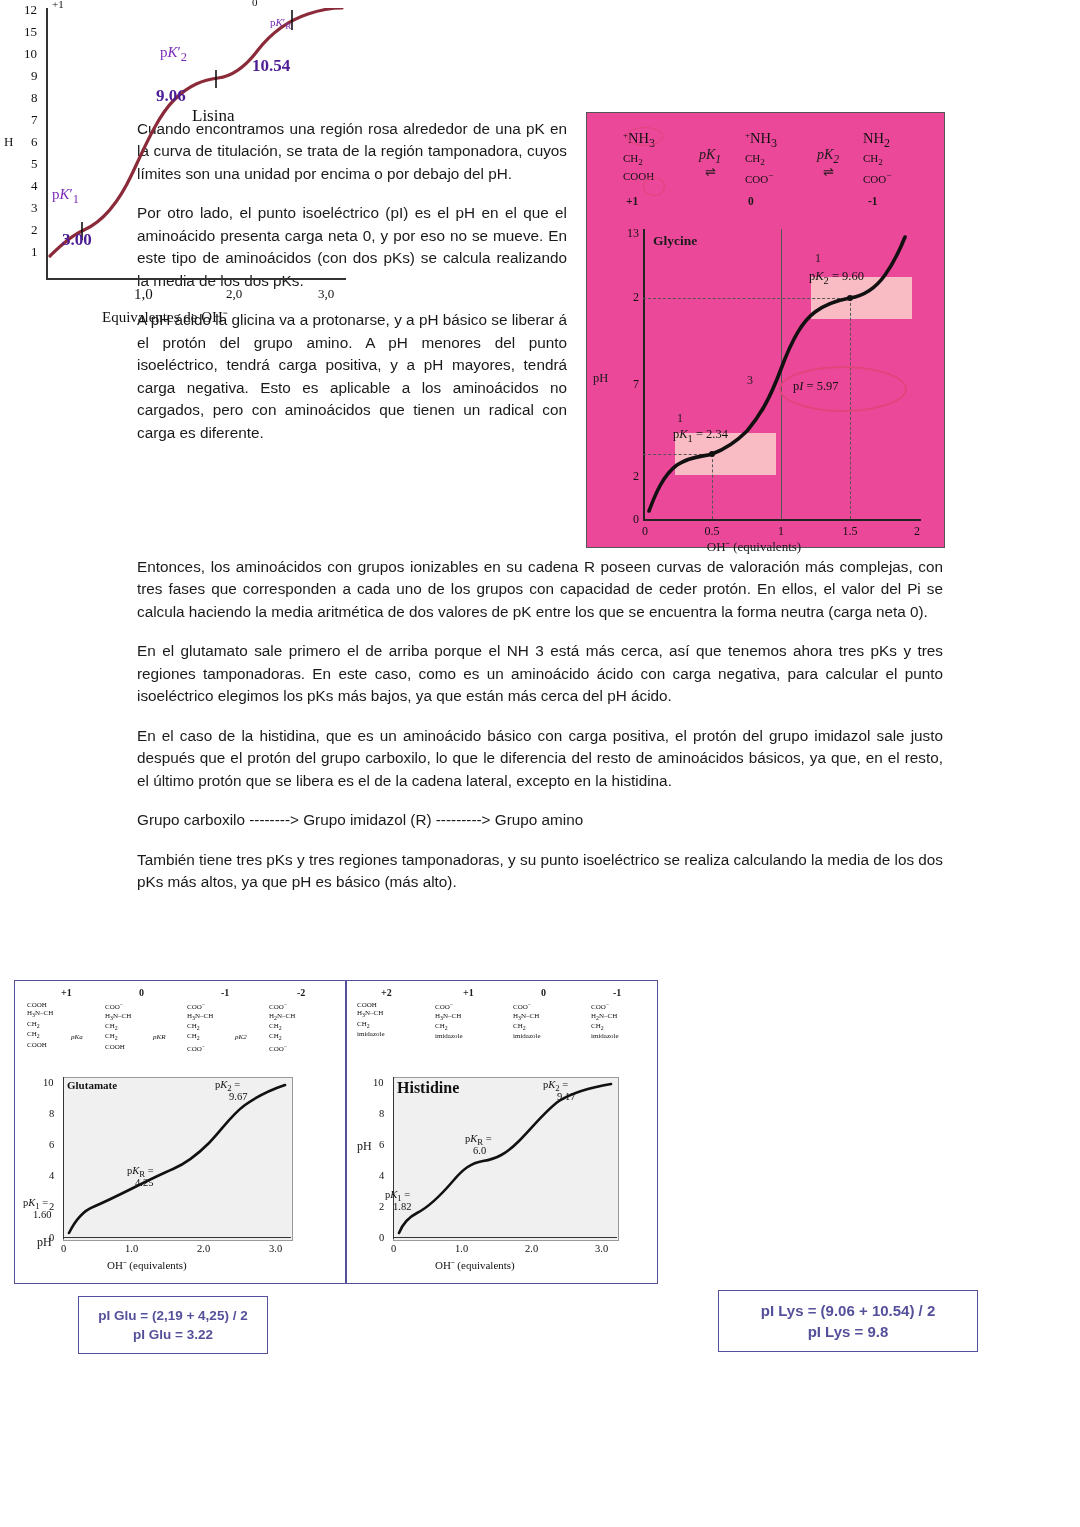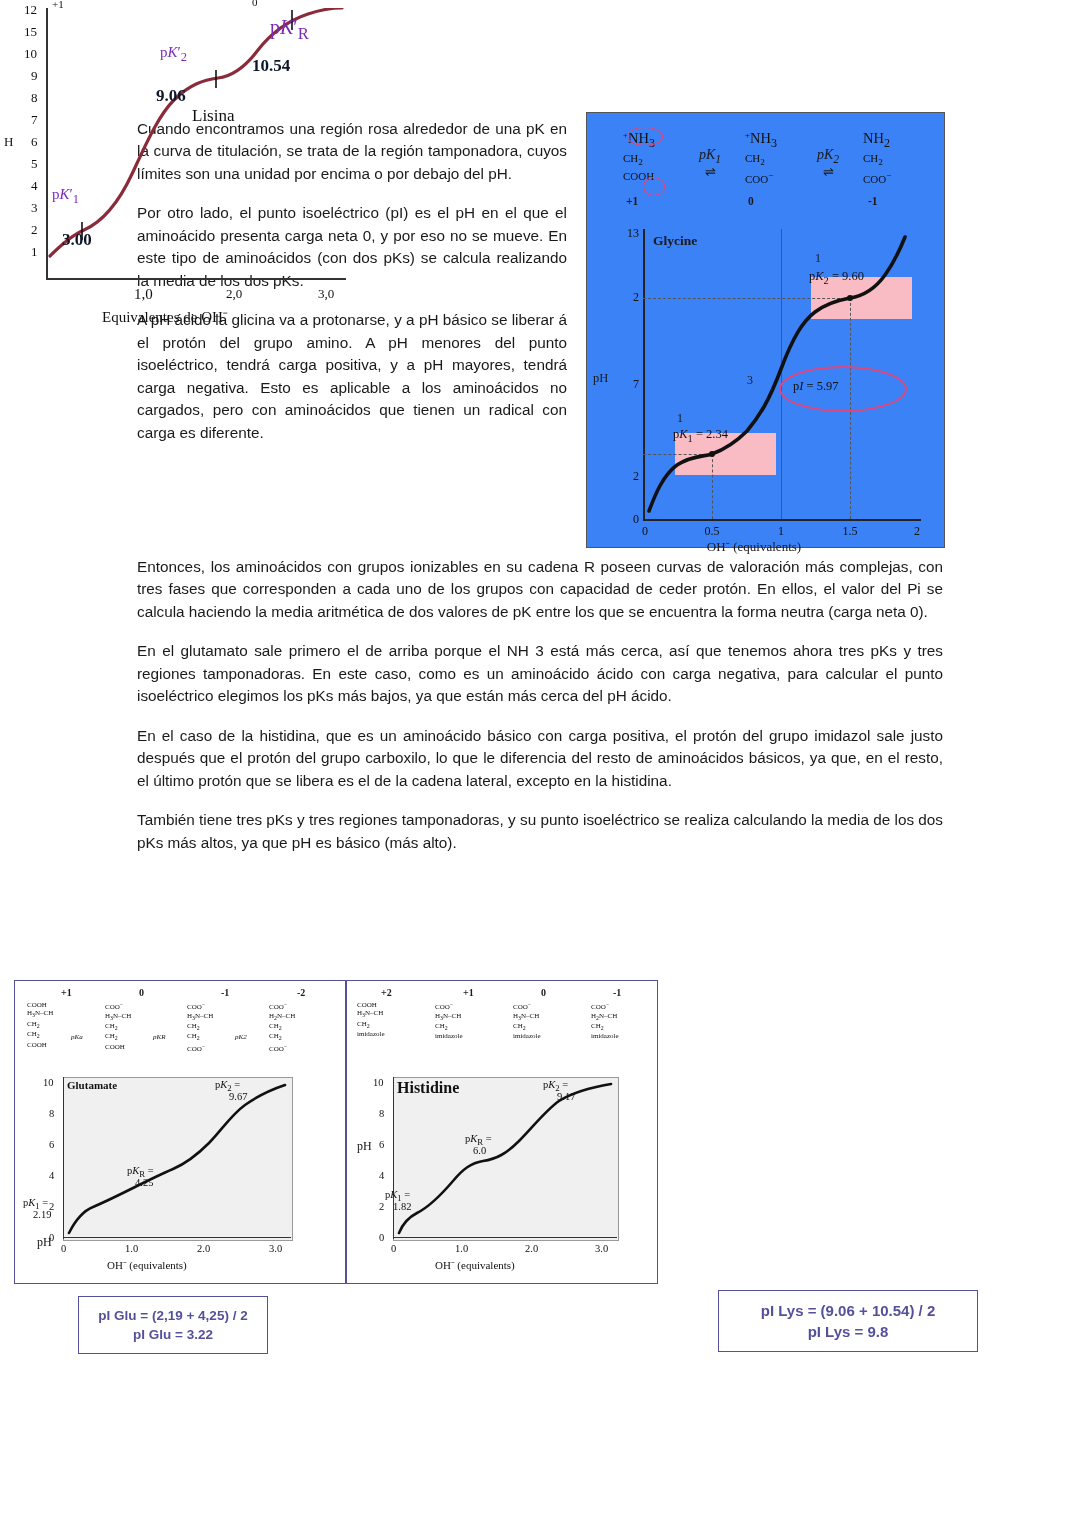--- a/index.html
+++ b/index.html
@@ -7,21 +7,21 @@
   .page{position:absolute;inset:0;}
 
   
   .text-col{position:absolute;left:137px;top:118px;width:430px;}
   .text-col p{margin:0 0 17px 0;font-size:15.3px;line-height:1.47;text-align:justify;}
   .full-text{position:absolute;left:137px;top:556px;width:806px;}
   .full-text p{margin:0 0 17px 0;font-size:15.3px;line-height:1.47;text-align:justify;}
   .full-text p.nojust{text-align:left;}
 
   
-  .fig-gly{position:absolute;left:586px;top:112px;width:357px;height:434px;border:1px solid #555;background:#3b82f6;}
+  .fig-gly{position:absolute;left:586px;top:112px;width:357px;height:434px;border:1px solid #555;background:#ec4899;}
   .gly-inner{position:absolute;inset:0;}
   .scheme{position:absolute;left:0;top:6px;width:357px;height:106px;font-family:"Liberation Serif",serif;}
   .mol{position:absolute;text-align:left;font-size:11px;line-height:1.35;color:#111;}
   .mol .big{font-size:14.5px;}
   .mol .chg{font-size:9px;vertical-align:super;}
   .arrow-box{position:absolute;text-align:center;font-family:"Liberation Serif",serif;}
   .arrow-box .lbl{font-size:14px;font-style:italic;}
   .arrow-box .arr{font-size:13px;line-height:0.9;letter-spacing:-1px;}
   .netchg{font-size:11.5px;font-weight:bold;}
   .ocirc{position:absolute;border:1.6px solid #e0457b;border-radius:50%;}
@@ -51,38 +51,39 @@
   .cap{position:absolute;border:1.6px solid #55509a;background:#fff;color:#55509a;font-weight:bold;font-size:13.5px;text-align:center;padding:7px 4px;}
   .cap div{margin:4px 0;}
 
   .mini-plot{position:absolute;}
   .mini-axis{position:absolute;background:#333;}
   .mt{position:absolute;font-family:"Liberation Serif",serif;font-size:10.5px;color:#111;}
   .curve{position:absolute;left:0;top:0;}
   .topscheme{position:absolute;font-family:"Liberation Serif",serif;font-size:7px;color:#111;line-height:1.2;}
   .hdrchg{position:absolute;font-family:"Liberation Serif",serif;font-size:10px;font-weight:bold;}
   .greybox{position:absolute;background:#f0f0f0;border:1px solid #999;}
-  .lysnum{position:absolute;color:#0f172a;font-weight:bold;font-family:"Liberation Serif",serif;}
+  .lysnum{position:absolute;color:#4c1d95;font-weight:bold;font-family:"Liberation Serif",serif;}
   .lysk{position:absolute;color:#7a2bb8;font-family:"Liberation Serif",serif;}
 </style>
 </head>
 <body>
 
 <div class="page">
 
   <div class="text-col">
     <p>Cuando encontramos una región rosa alrededor de una pK en la curva de titulación, se trata de la región tamponadora, cuyos límites son una unidad por encima o por debajo del pH.</p>
     <p>Por otro lado, el punto isoeléctrico (pI) es el pH en el que el aminoácido presenta carga neta 0, y por eso no se mueve. En este tipo de aminoácidos (con dos pKs) se calcula realizando la media de los dos pKs.</p>
     <p>A pH ácido la glicina va a protonarse, y a pH básico se liberar á el protón del grupo amino. A pH menores del punto isoeléctrico, tendrá carga positiva, y a pH mayores, tendrá carga negativa. Esto es aplicable a los aminoácidos no cargados, pero con aminoácidos que tienen un radical con carga es diferente.</p>
   </div>
 
   <div class="full-text">
     <p>Entonces, los aminoácidos con grupos ionizables en su cadena R poseen curvas de valoración más complejas, con tres fases que corresponden a cada uno de los grupos con capacidad de ceder protón. En ellos, el valor del Pi se calcula haciendo la media aritmética de dos valores de pK entre los que se encuentra la forma neutra (carga neta 0).</p>
     <p>En el glutamato sale primero el de arriba porque el NH 3 está más cerca, así que tenemos ahora tres pKs y tres regiones tamponadoras. En este caso, como es un aminoácido ácido con carga negativa, para calcular el punto isoeléctrico elegimos los pKs más bajos, ya que están más cerca del pH ácido.</p>
     <p>En el caso de la histidina, que es un aminoácido básico con carga positiva, el protón del grupo imidazol sale justo después que el protón del grupo carboxilo, lo que le diferencia del resto de aminoácidos básicos, ya que, en el resto, el último protón que se libera es el de la cadena lateral, excepto en la histidina.</p>
+    <p class="nojust">Grupo carboxilo --------&gt; Grupo imidazol (R) ---------&gt; Grupo amino</p>
     <p>También tiene tres pKs y tres regiones tamponadoras, y su punto isoeléctrico se realiza calculando la media de los dos pKs más altos, ya que pH es básico (más alto).</p>
   </div>
 
   <div class="fig-gly">
     <div class="gly-inner">
 
       <div class="scheme">
         <div class="mol" style="left:36px;top:10px;">
           <div><span class="chg">+</span><span class="big">NH<sub>3</sub></span></div>
           <div>CH<sub>2</sub></div>
@@ -197,21 +198,21 @@
       <svg class="curve" width="228" height="162" viewBox="0 0 228 162">
         <path d="M6,156 C12,144 20,134 30,130 C44,124 56,118 68,112 C84,104 96,98 110,92
                  C124,86 134,78 146,66 C158,54 168,38 182,28 C196,18 210,12 222,8" fill="none" stroke="#111" stroke-width="2.6" stroke-linecap="round"></path>
       </svg>
       <div class="mt" style="left:4px;top:2px;font-weight:bold;font-size:11px;">Glutamate</div>
       <div class="mt" style="left:152px;top:2px;">p<i>K</i><sub>2</sub> =</div>
       <div class="mt" style="left:166px;top:14px;">9.67</div>
       <div class="mt" style="left:64px;top:88px;">p<i>K</i><sub>R</sub> =</div>
       <div class="mt" style="left:72px;top:100px;">4.25</div>
       <div class="mt" style="left:-40px;top:120px;">p<i>K</i><sub>1</sub> =</div>
-      <div class="mt" style="left:-30px;top:132px;">2.19</div>
+      <div class="mt" style="left:-30px;top:132px;">1.60</div>
 
       <div class="mt" style="left:-14px;top:155px;">0</div>
       <div class="mt" style="left:-14px;top:124px;">2</div>
       <div class="mt" style="left:-14px;top:93px;">4</div>
       <div class="mt" style="left:-14px;top:62px;">6</div>
       <div class="mt" style="left:-14px;top:31px;">8</div>
       <div class="mt" style="left:-20px;top:0px;">10</div>
 
       <div class="mt" style="left:-2px;top:166px;">0</div>
       <div class="mt" style="left:62px;top:166px;">1.0</div>
@@ -306,21 +307,21 @@
 
       <div class="mt" style="left:-42px;top:126px;font-size:13px;">H</div>
 
       <div class="mt" style="left:6px;top:-10px;font-size:11px;">+1</div>
       <div class="mt" style="left:206px;top:-12px;font-size:11px;">0</div>
 
       <div class="lysk" style="left:6px;top:178px;font-size:15px;">p<i>K</i>′<sub>1</sub></div>
       <div class="lysnum" style="left:16px;top:222px;font-size:17px;">3.00</div>
       <div class="lysk" style="left:114px;top:36px;font-size:15px;">p<i>K</i>′<sub>2</sub></div>
       <div class="lysnum" style="left:110px;top:78px;font-size:17px;">9.06</div>
-      <div class="lysk" style="left:224px;top:8px;font-size:20px;">p<i>K</i>′<sub>R</sub></div>
+      <div class="lysk" style="left:224px;top:8px;font-size:11px;">p<i>K</i>′<sub>R</sub></div>
       <div class="lysnum" style="left:206px;top:48px;font-size:17px;">10.54</div>
       <div class="mt" style="left:146px;top:98px;font-size:17px;font-family:'Liberation Serif',serif;">Lisina</div>
 
       <div class="mt" style="left:88px;top:278px;font-size:15px;">1,0</div>
       <div class="mt" style="left:180px;top:278px;font-size:13px;">2,0</div>
       <div class="mt" style="left:272px;top:278px;font-size:13px;">3,0</div>
       <div class="mt" style="left:56px;top:298px;font-size:15px;font-family:'Liberation Serif',serif;">Equivalentes de OH⁻</div>
     </div>
   </div>
 

